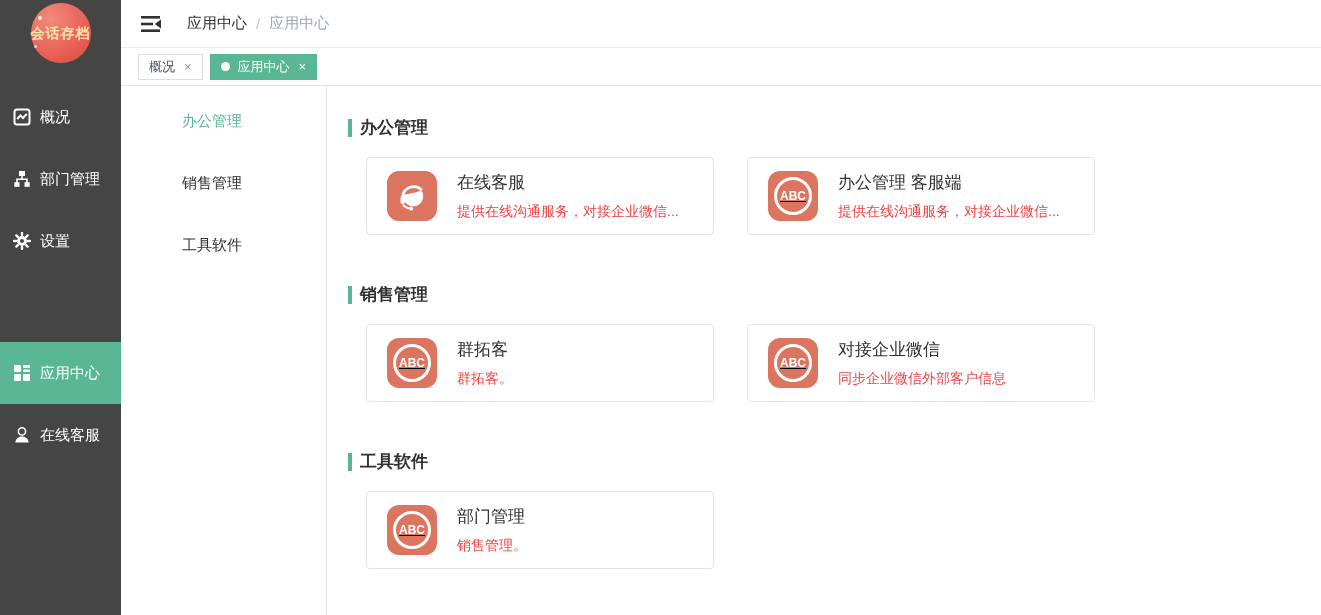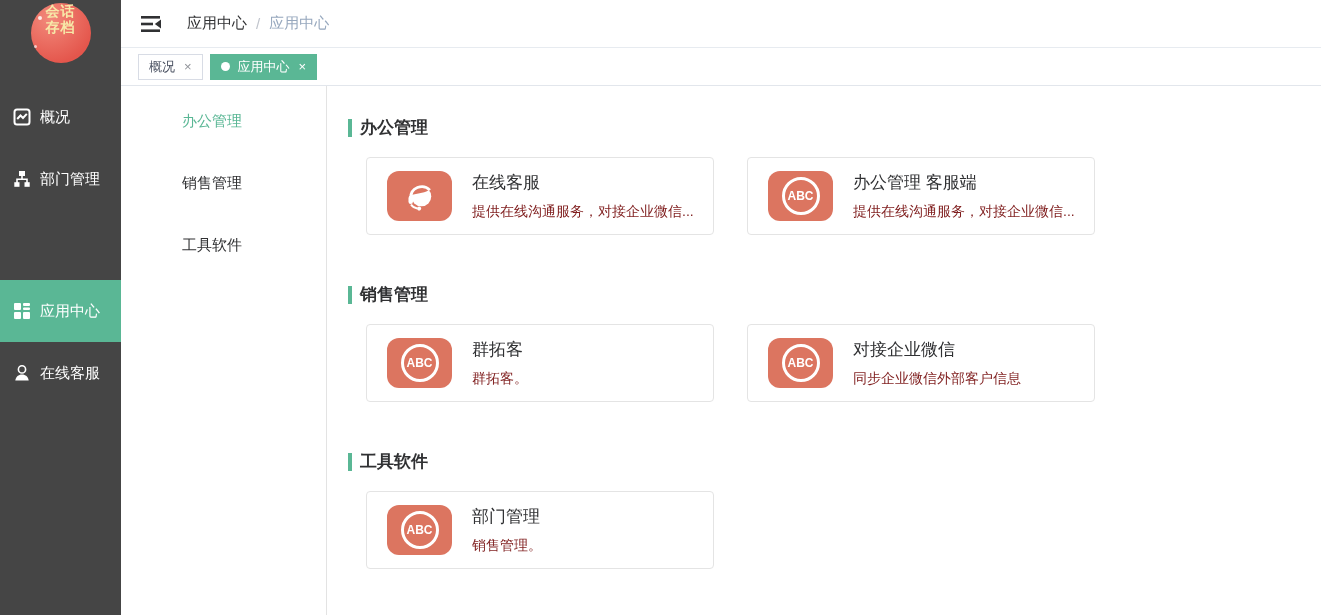--- a/index.html
+++ b/index.html
@@ -4,21 +4,21 @@
 <style>
   * { margin:0; padding:0; box-sizing:border-box; }
   html,body { width:1321px; height:615px; overflow:hidden; background:#fff;
               font-family:"Liberation Sans","DejaVu Sans",sans-serif; }
   .app { display:flex; width:1321px; height:615px; }
 
   
   .sidebar { width:121px; flex-shrink:0; background:var(--sidebar-bg); height:615px; }
   .logo { width:60px; height:60px; border-radius:50%; margin:3px auto 0; position:relative;
           background:radial-gradient(circle at 32% 26%, #f2897b 0%, var(--logo-red) 75%);
-          display:flex; flex-direction:column; align-items:center; }
+          display:flex; align-items:center; justify-content:center; }
   .logo span { color:#f7e9a8; font-weight:bold; font-size:14px; line-height:16px; letter-spacing:1px; }
   .logo .dot1 { position:absolute; left:7px; top:13px; width:4px; height:4px; border-radius:50%; background:rgba(255,255,255,.85); }
   .logo .dot2 { position:absolute; left:3px; bottom:15px; width:3px; height:3px; border-radius:50%; background:rgba(255,255,255,.65); }
   .nav { margin-top:23px; }
   .nav-item { height:62px; display:flex; align-items:center; padding-left:13px;
               color:#fff; font-size:15px; cursor:pointer; }
   .nav-item.gap-before { margin-top:70px; }
   .nav-item.active { background:var(--accent); }
   .nav-item .nicon { width:18px; height:18px; margin-right:9px; flex-shrink:0; display:flex; }
 
@@ -50,28 +50,28 @@
   .subnav-item.active { color:var(--accent); }
 
   .panel { flex:1; padding:30px 20px 0 21px; overflow:hidden; }
   .section { margin-bottom:48px; }
   .section-header { display:flex; align-items:center; }
   .section-bar { width:4px; height:18px; background:var(--accent); margin-right:8px; flex-shrink:0; }
   .section-title { font-size:17px; font-weight:bold; color:#303133; }
   .cards { display:flex; gap:33px; margin:18px 0 0 18px; }
   .card { width:348px; height:78px; border:1px solid #e4e4e4; border-radius:4px; background:#fff;
           display:flex; align-items:center; padding-left:20px; cursor:pointer; }
-  .app-icon { width:65px; height:50px; border-radius:12px; background:var(--app-icon);
-              display:flex; align-items:center; justify-content:center; flex-shrink:0; }
+  .app-icon { width:50px; height:50px; border-radius:12px; background:var(--app-icon);
+              display:flex; align-items:center; justify-content:center; flex-shrink:0;text-decoration:underline; }
   .abc-ring { width:38px; height:38px; border:3px solid #fff; border-radius:50%;
               display:flex; align-items:center; justify-content:center;
               color:#fff; font-weight:bold; font-size:12px; }
   .card-text { margin-left:20px; min-width:0; }
   .card-title { font-size:17px; color:#303133; white-space:nowrap; }
-  .card-desc { font-size:14px; color:#7f1d1d; margin-top:9px; white-space:nowrap;
+  .card-desc { font-size:14px; color:#ef4444; margin-top:9px; white-space:nowrap;
                overflow:hidden; text-overflow:ellipsis; max-width:250px; }
 </style>
 </head>
 <body>
 
 <div class="app">
 
   <aside class="sidebar">
     <div class="logo">
       <i class="dot1"></i>
@@ -92,20 +92,32 @@
         <div class="nav-item">
     <span class="nicon">
             <svg width="18" height="18" viewBox="0 0 18 18">
               <rect x="6" y="1" width="6" height="5" fill="#fff"></rect>
               <path d="M9 6v3.2M4 13v-3.8h10V13" stroke="#fff" stroke-width="1.6" fill="none"></path>
               <rect x="1.3" y="12.2" width="5.2" height="4.6" fill="#fff"></rect>
               <rect x="11.5" y="12.2" width="5.2" height="4.6" fill="#fff"></rect>
             </svg>
           </span>
     <span class="nav-label">部门管理</span>
+  </div>
+        <div class="nav-item">
+    <span class="nicon">
+            <svg width="18" height="18" viewBox="0 0 18 18">
+              <g stroke="#fff" stroke-width="2.4" stroke-linecap="round">
+                <path d="M15 9h2M13.2 13.2l1.4 1.4M9 15v2M4.8 13.2l-1.4 1.4M3 9H1M4.8 4.8L3.4 3.4M9 3V1M13.2 4.8l1.4-1.4"></path>
+              </g>
+              <circle cx="9" cy="9" r="5" fill="#fff"></circle>
+              <circle cx="9" cy="9" r="2" fill="#454545"></circle>
+            </svg>
+          </span>
+    <span class="nav-label">设置</span>
   </div>
         <div class="nav-item active gap-before">
     <span class="nicon">
             <svg width="18" height="18" viewBox="0 0 18 18">
               <rect x="1" y="1" width="7" height="7" rx="1" fill="#fff"></rect>
               <rect x="10" y="1" width="7" height="3" rx="1" fill="#fff"></rect>
               <rect x="10" y="5.5" width="7" height="2.5" rx="1" fill="#fff"></rect>
               <rect x="1" y="10" width="7" height="7" rx="1" fill="#fff"></rect>
               <rect x="10" y="10" width="7" height="7" rx="1" fill="#fff"></rect>
             </svg>

